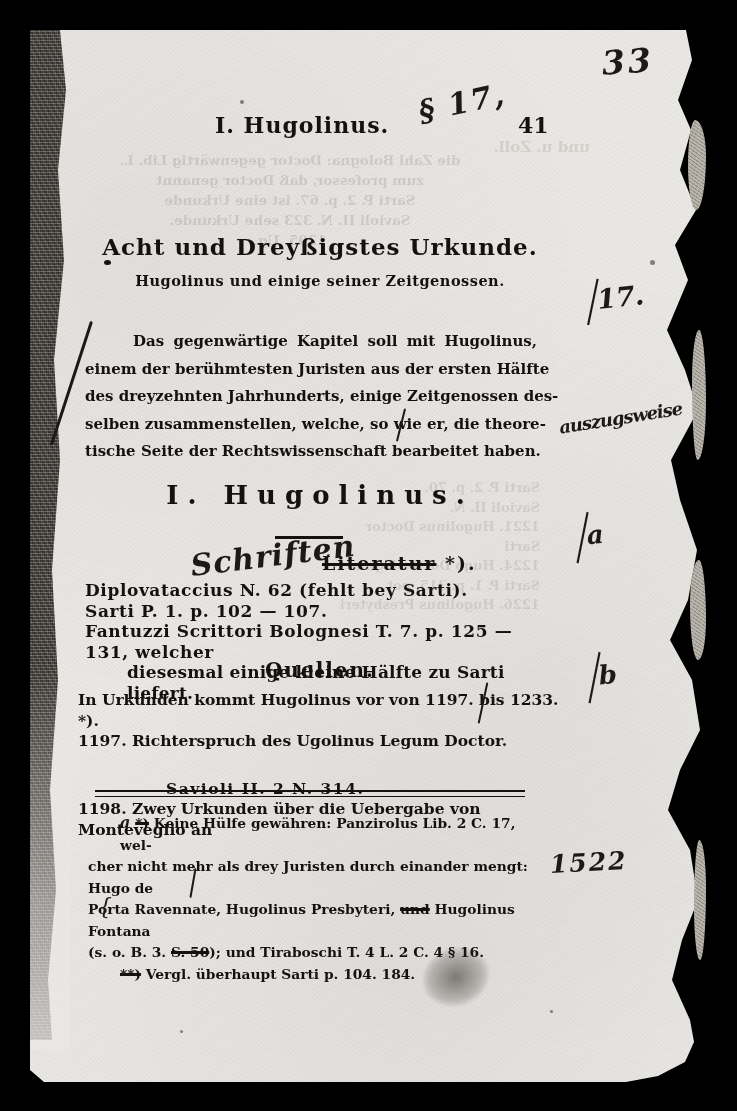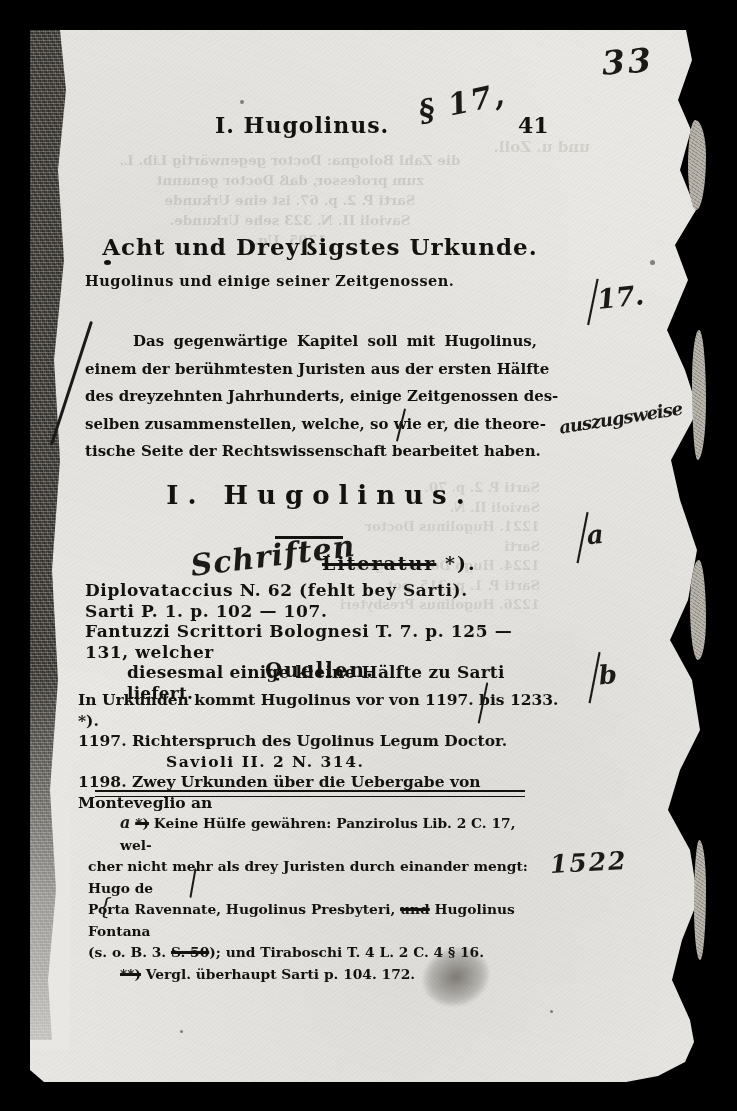--- a/index.html
+++ b/index.html
@@ -46,21 +46,21 @@
   .tear.t4{left:694px;top:840px;width:12px;height:120px;border-radius:45% 55% 50% 50%/55% 40% 60% 45%;}
 
   
   .print{color:#141210;}
   .running-head{position:absolute;left:185px;top:82px;width:360px;
     font-size:22px;font-weight:bold;letter-spacing:1px;}
   .pageno{position:absolute;left:488px;top:82px;font-size:22px;font-weight:bold;}
 
   .chapter-heading{position:absolute;left:55px;top:203px;width:470px;text-align:center;
     font-size:23px;font-weight:bold;letter-spacing:1px;}
-  .chapter-subtitle{position:absolute;left:55px;top:242px;width:470px;text-align:left;
+  .chapter-subtitle{position:absolute;left:55px;top:242px;width:470px;text-align:center;
     font-size:14.5px;font-weight:bold;letter-spacing:.5px;}
 
   .intro{position:absolute;left:55px;top:298px;width:452px;
     font-size:15px;font-weight:bold;line-height:27.5px;}
   .intro .l{text-align:justify;text-align-last:justify;white-space:nowrap;}
   .intro .l.first{padding-left:48px;}
   .intro .l.last{text-align-last:left;}
 
   .sec-heading{position:absolute;left:55px;top:450px;width:470px;text-align:center;
     font-size:26px;font-weight:bold;letter-spacing:9px;}
@@ -71,21 +71,21 @@
 
   .litlist{position:absolute;left:55px;top:550px;width:470px;
     font-size:17px;font-weight:bold;line-height:20.5px;letter-spacing:.6px;}
   .litlist .indent{padding-left:42px;letter-spacing:.2px;}
 
   .quellen-heading{position:absolute;left:55px;top:628px;width:470px;text-align:center;
     font-size:20px;font-weight:bold;letter-spacing:2px;}
   .qlist{position:absolute;left:48px;top:660px;width:486px;
     font-size:15.5px;font-weight:bold;line-height:20.5px;}
   .qlist .indent{padding-left:48px;}
-  .qlist .indent2{padding-left:88px;letter-spacing:1.5px;}
+  .qlist .indent2{padding-left:88px;letter-spacing:1.5px;margin-top:27px;}
 
   .fn-rule{position:absolute;left:65px;top:760px;width:430px;height:4px;
     border-top:2px solid #141210;border-bottom:1px solid #141210;}
   .footnotes{position:absolute;left:58px;top:782px;width:452px;
     font-size:13.8px;font-weight:bold;line-height:21.5px;}
   .footnotes .indent{padding-left:32px;}
   .struck{text-decoration:line-through;text-decoration-thickness:2.5px;}
 
   
   .hw{position:absolute;color:#1c1a18;font-family:"DejaVu Serif",serif;
@@ -198,21 +198,21 @@
       <div>1198. Zwey Urkunden über die Uebergabe von Monteveglio an</div>
     </div>
     <div class="hw hw-slash-q"></div>
 
     <div class="fn-rule"></div>
     <div class="print footnotes">
       <div class="indent"><span class="hw" style="position:static;font-size:16px;">a</span> <span class="struck">*)</span><span> Keine Hülfe gewähren: Panzirolus Lib. 2 C. 17, wel-</span></div>
       <div>cher nicht mehr als drey Juristen durch einander mengt: Hugo de</div>
       <div><span>Porta Ravennate, Hugolinus Presbyteri, </span><span class="struck">und</span><span> Hugolinus Fontana</span></div>
       <div><span>(s. o. B. 3. </span><span class="struck">S. 50</span><span>); und Tiraboschi T. 4 L. 2 C. 4 § 16.</span></div>
-      <div class="indent"><span class="struck">**)</span><span> Vergl. überhaupt Sarti p. 104. 172.</span></div>
+      <div class="indent"><span class="struck">**)</span><span> Vergl. überhaupt Sarti p. 104. 184.</span></div>
     </div>
     <div class="hw hw-slash-f4"></div>
     <div class="hw hw-brace">{</div>
 
     <div class="smudge"></div>
     <div class="speck" style="left:210px;top:70px;width:4px;height:4px;"></div>
     <div class="speck" style="left:620px;top:230px;width:5px;height:5px;"></div>
     <div class="speck" style="left:520px;top:980px;width:3px;height:3px;"></div>
     <div class="speck" style="left:150px;top:1000px;width:3px;height:3px;"></div>
   </div>

